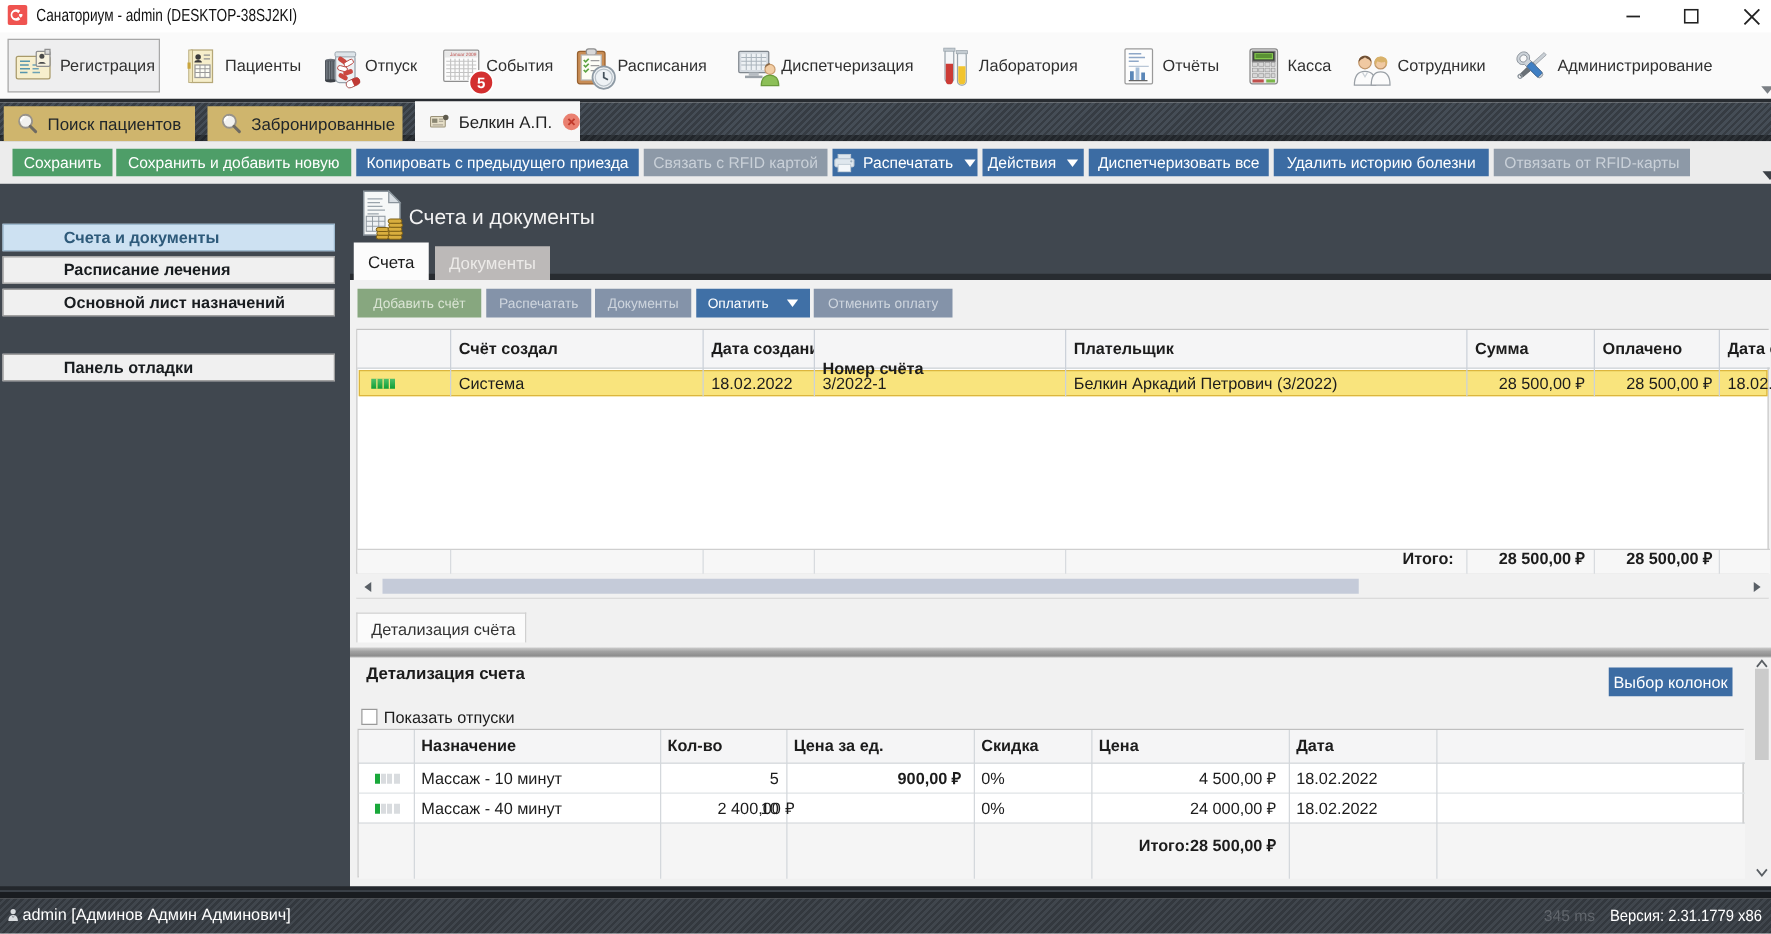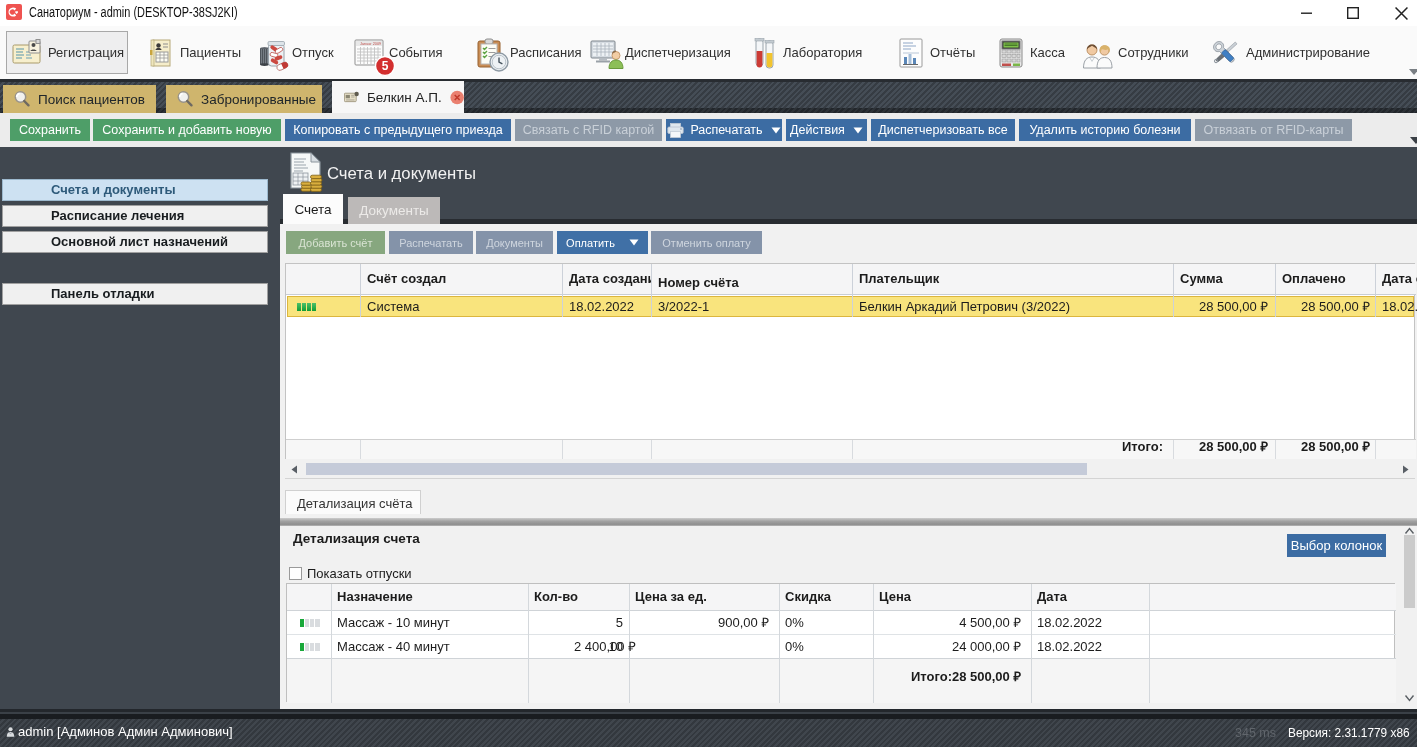--- a/index.html
+++ b/index.html
@@ -149,21 +149,21 @@
         <rect x="3" y="2" width="26" height="5" fill="#e8e8e8"></rect>
         <text x="7" y="6" font-size="3.8" fill="#c0504d" font-family="Liberation Sans">Januar 2009</text>
         <g stroke="#c3c3c3" stroke-width="0.9">
           <path d="M4 10h24M4 13h24M4 16h24M4 19h24M4 22h24"></path>
           <path d="M7.5 8v17M11 8v17M14.5 8v17M18 8v17M21.5 8v17M25 8v17"></path>
         </g>
         <circle cx="32" cy="27" r="9.5" fill="#d32f2f" stroke="#fff" stroke-width="1.4"></circle>
         <text x="32" y="31" font-size="12" fill="#fff" text-anchor="middle" font-weight="bold" font-family="Liberation Sans">5</text>
       </svg>
     События</div>
-  <div class="rbtn" style="left:474px;">
+  <div class="rbtn" style="left:458px;">
     <svg class="ic" width="32" height="32" viewBox="0 0 32 32" style="overflow:visible">
         <rect x="4" y="4" width="22" height="26" rx="2" fill="#c98d55" stroke="#96602f"></rect>
         <rect x="11" y="2" width="8" height="5" rx="2" fill="#d8d8d8" stroke="#8e8e8e"></rect>
         <rect x="7" y="7" width="16" height="20" fill="#fdfdf6" stroke="#b9b9b9"></rect>
         <g stroke="#5da343" stroke-width="1.4" fill="none">
           <path d="M9 11l1.5 1.5L13 10M9 15l1.5 1.5L13 14M9 19l1.5 1.5L13 18"></path>
         </g>
         <g stroke="#9c9c9c" stroke-width="1">
           <path d="M14.5 11.5h7M14.5 15.5h7M14.5 19.5h7"></path>
         </g>
@@ -381,21 +381,21 @@
     <div class="vl" style="left:1089px;"></div>
   <div class="vlb" style="left:74px;"></div>
     <div class="vlb" style="left:276px;"></div>
     <div class="vlb" style="left:365px;"></div>
     <div class="vlb" style="left:566px;"></div>
     <div class="vlb" style="left:887px;"></div>
     <div class="vlb" style="left:989px;"></div>
     <div class="vlb" style="left:1089px;"></div>
   <div class="cell hcell" style="left:81px;top:0;">Счёт создал</div>
   <div class="cell hcell" style="left:283px;top:0;width:82px;overflow:hidden;">Дата создания</div>
-  <div class="cell hcell" style="left:372px;top:4px;">Номер счёта</div>
+  <div class="cell hcell" style="left:372px;top:16px;">Номер счёта</div>
   <div class="cell hcell" style="left:573px;top:0;">Плательщик</div>
   <div class="cell hcell" style="left:894px;top:0;">Сумма</div>
   <div class="cell hcell" style="left:996px;top:0;">Оплачено</div>
   <div class="cell hcell" style="left:1096px;top:0;width:36px;overflow:hidden;">Дата счёта</div>
 
   <div class="abs" style="left:1px;top:32px;width:1127px;height:21px;background:#f9e47d;border:1px solid #dcb63e;"></div>
   <div class="abs" style="left:11px;top:39px;width:19px;height:8px;background:linear-gradient(#4ec06a,#0f9e35);z-index:3;"></div>
   <div class="abs" style="left:15px;top:39px;width:1px;height:8px;background:#f9e47d;z-index:3;"></div>
   <div class="abs" style="left:20px;top:39px;width:1px;height:8px;background:#f9e47d;z-index:3;"></div>
   <div class="abs" style="left:25px;top:39px;width:1px;height:8px;background:#f9e47d;z-index:3;"></div>
@@ -446,21 +446,21 @@
     <div class="vl2" style="left:862px;"></div>
   <div class="cell hcell" style="left:50px;top:0;line-height:26px;">Назначение</div>
   <div class="cell hcell" style="left:247px;top:0;line-height:26px;">Кол-во</div>
   <div class="cell hcell" style="left:348px;top:0;line-height:26px;">Цена за ед.</div>
   <div class="cell hcell" style="left:498px;top:0;line-height:26px;">Скидка</div>
   <div class="cell hcell" style="left:592px;top:0;line-height:26px;">Цена</div>
   <div class="cell hcell" style="left:750px;top:0;line-height:26px;">Дата</div>
   <div class="bat" style="top:35px;"></div>
   <div class="cell" style="left:50px;top:27px;">Массаж - 10 минут</div>
   <div class="cell" style="left:141px;top:27px;width:195px;text-align:right;">5</div>
-  <div class="cell" style="left:287px;top:27px;width:195px;text-align:right;">900,00 ₽</div>
+  <div class="cell" style="left:287px;top:27px;width:195px;text-align:right;font-weight:bold;">900,00 ₽</div>
   <div class="cell" style="left:498px;top:27px;">0%</div>
   <div class="cell" style="left:539px;top:27px;width:195px;text-align:right;">4 500,00 ₽</div>
   <div class="cell" style="left:750px;top:27px;">18.02.2022</div>
   <div class="bat" style="top:59px;"></div>
   <div class="cell" style="left:50px;top:51px;">Массаж - 40 минут</div>
   <div class="cell" style="left:141px;top:51px;width:195px;text-align:right;">10</div>
   <div class="cell" style="left:287px;top:51px;width:195px;text-align:left;">2 400,00 ₽</div>
   <div class="cell" style="left:498px;top:51px;">0%</div>
   <div class="cell" style="left:539px;top:51px;width:195px;text-align:right;">24 000,00 ₽</div>
   <div class="cell" style="left:750px;top:51px;">18.02.2022</div>

